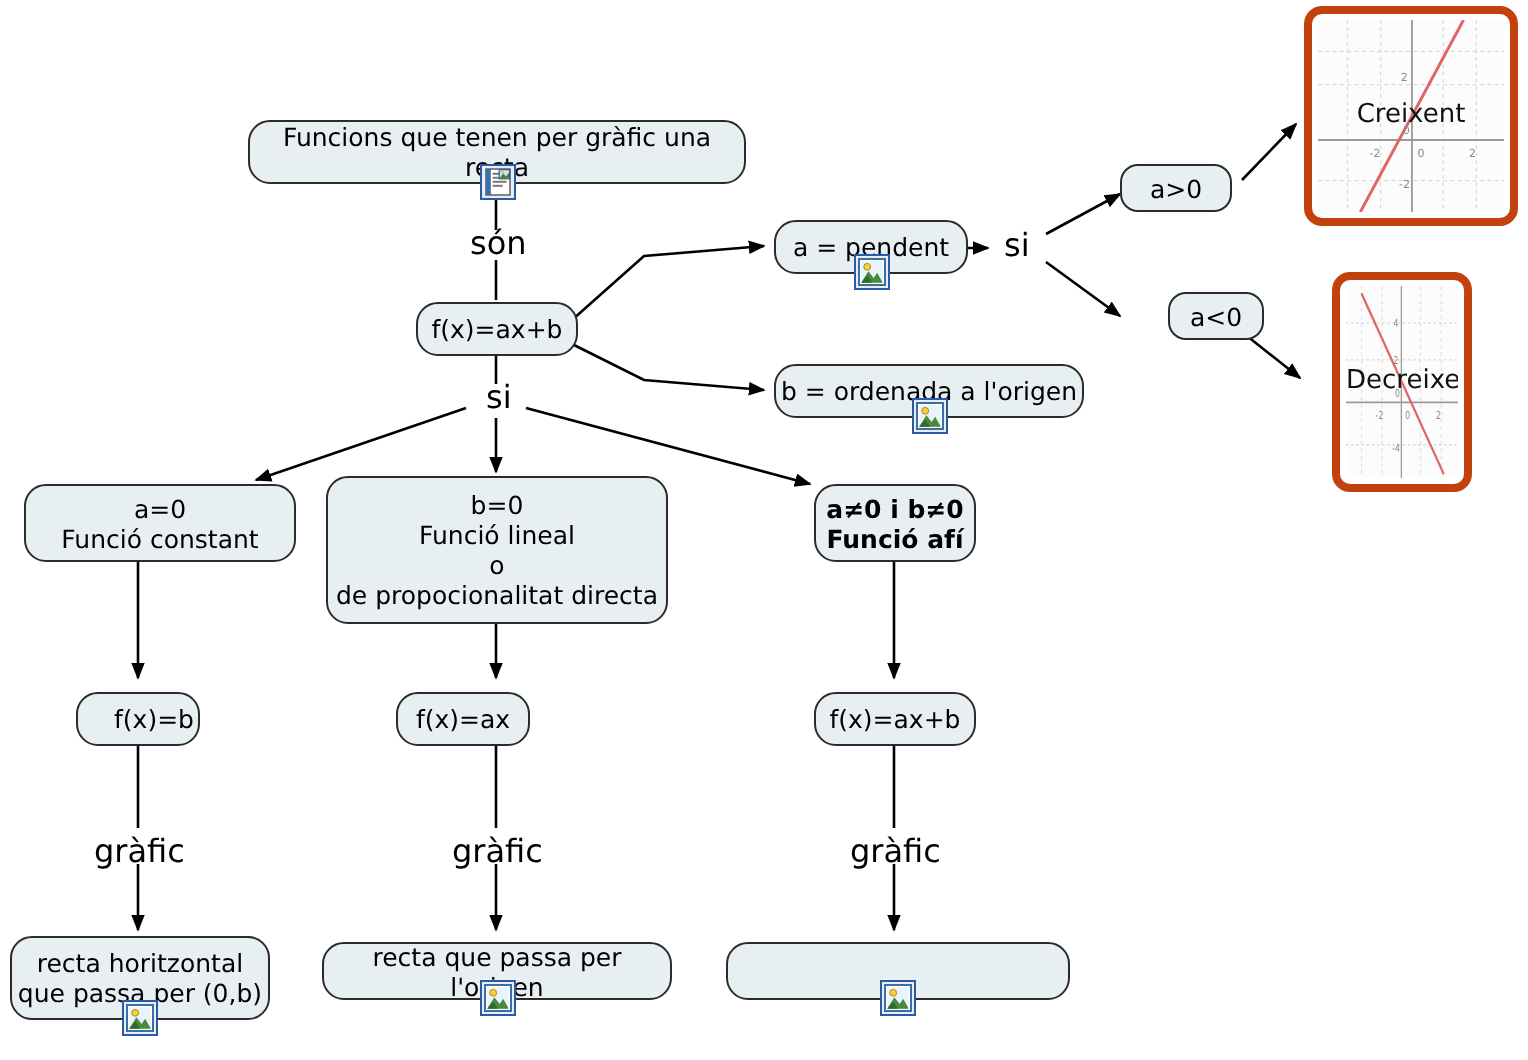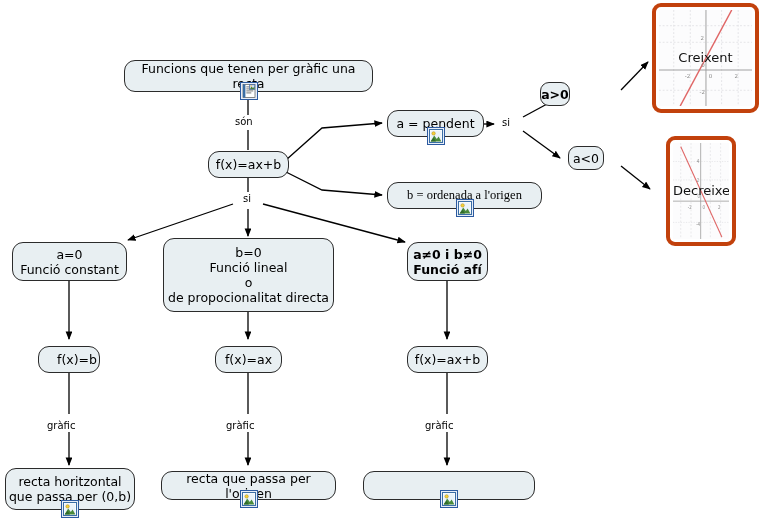--- a/index.html
+++ b/index.html
@@ -40,21 +40,21 @@
     line-height: 15px;
     text-align: center;
     white-space: pre-line;
     z-index: 3;
   }
   .node.small { border-radius: 9px; font-size: 12.5px; }
   .edge-label {
     position: absolute;
     background: #ffffff;
     color: #000000;
-    font-size: 10px;
+    font-size: 16px;
     line-height: 13px;
     padding: 0 2px;
     z-index: 4;
     white-space: nowrap;
   }
   
   .node-icon {
     position: absolute;
     bottom: -9px;
     left: 50%;
@@ -181,68 +181,68 @@
         <rect x="0.5" y="0.5" width="17" height="17" fill="#e8eef8" stroke="#2c5aa0" stroke-width="1"></rect>
         <rect x="2.5" y="2.5" width="13" height="13" fill="#ffffff" stroke="#3a6ea5" stroke-width="1"></rect>
         <rect x="3.6" y="3.6" width="10.8" height="10.8" fill="#eaf3fb"></rect>
         <circle cx="6.6" cy="6.4" r="1.7" fill="#f5d03a" stroke="#b08b12" stroke-width="0.5"></circle>
         <path d="M3.6,14.4 L7.2,8.6 L9.8,12.0 L11.6,9.4 L14.4,14.4 z" fill="#4a8a3c"></path>
         <path d="M3.6,14.4 L6.6,10.8 L9.0,14.4 z" fill="#2f6b2a"></path>
       </svg>
     </span>
   </div>
 
-  <div class="node" style="left:387px; top:182px; width:155px; height:27px;font-family:Liberation Serif, serif;">
+  <div class="node" style="left:387px; top:182px; width:155px; height:27px;">
     <span>b = ordenada a l'origen</span>
     <span class="node-icon">
       <svg viewBox="0 0 18 18" width="18" height="18">
         <rect x="0.5" y="0.5" width="17" height="17" fill="#e8eef8" stroke="#2c5aa0" stroke-width="1"></rect>
         <rect x="2.5" y="2.5" width="13" height="13" fill="#ffffff" stroke="#3a6ea5" stroke-width="1"></rect>
         <rect x="3.6" y="3.6" width="10.8" height="10.8" fill="#eaf3fb"></rect>
         <circle cx="6.6" cy="6.4" r="1.7" fill="#f5d03a" stroke="#b08b12" stroke-width="0.5"></circle>
         <path d="M3.6,14.4 L7.2,8.6 L9.8,12.0 L11.6,9.4 L14.4,14.4 z" fill="#4a8a3c"></path>
         <path d="M3.6,14.4 L6.6,10.8 L9.0,14.4 z" fill="#2f6b2a"></path>
       </svg>
     </span>
   </div>
 
   <div class="edge-label" style="left:500px; top:116px;">si</div>
 
-  <div class="node small" style="left:540px; top:82px; width:30px; height:24px;font-weight:bold;">
+  <div class="node small" style="left:560px; top:82px; width:56px; height:24px;">
     <span>a&gt;0</span>
   </div>
 
-  <div class="node small" style="left:568px; top:146px; width:36px; height:24px;">
+  <div class="node small" style="left:584px; top:146px; width:48px; height:24px;">
     <span>a&lt;0</span>
   </div>
 
   <div class="edge-label" style="left:241px; top:192px;">si</div>
 
-  <div class="node" style="left:12px; top:242px; width:115px; height:39px;">
+  <div class="node" style="left:12px; top:242px; width:136px; height:39px;">
     <span>a=0
 Funció constant</span>
   </div>
 
   <div class="node" style="left:163px; top:238px; width:171px; height:74px;">
     <span>b=0
 Funció lineal
 o
 de propocionalitat directa</span>
   </div>
 
   <div class="node" style="left:407px; top:242px; width:81px; height:39px;font-weight:bold;">
     <span>a≠0 i b≠0
 Funció afí</span>
   </div>
 
   <div class="node" style="left:38px; top:346px; width:62px; height:27px;padding-left:16px;">
     <span>f(x)=b</span>
   </div>
 
-  <div class="node" style="left:215px; top:346px; width:67px; height:27px;">
+  <div class="node" style="left:198px; top:346px; width:67px; height:27px;">
     <span>f(x)=ax</span>
   </div>
 
   <div class="node" style="left:407px; top:346px; width:81px; height:27px;">
     <span>f(x)=ax+b</span>
   </div>
 
   <div class="edge-label" style="left:45px; top:419px;">gràfic</div>
   <div class="edge-label" style="left:224px; top:419px;">gràfic</div>
   <div class="edge-label" style="left:423px; top:419px;">gràfic</div>

